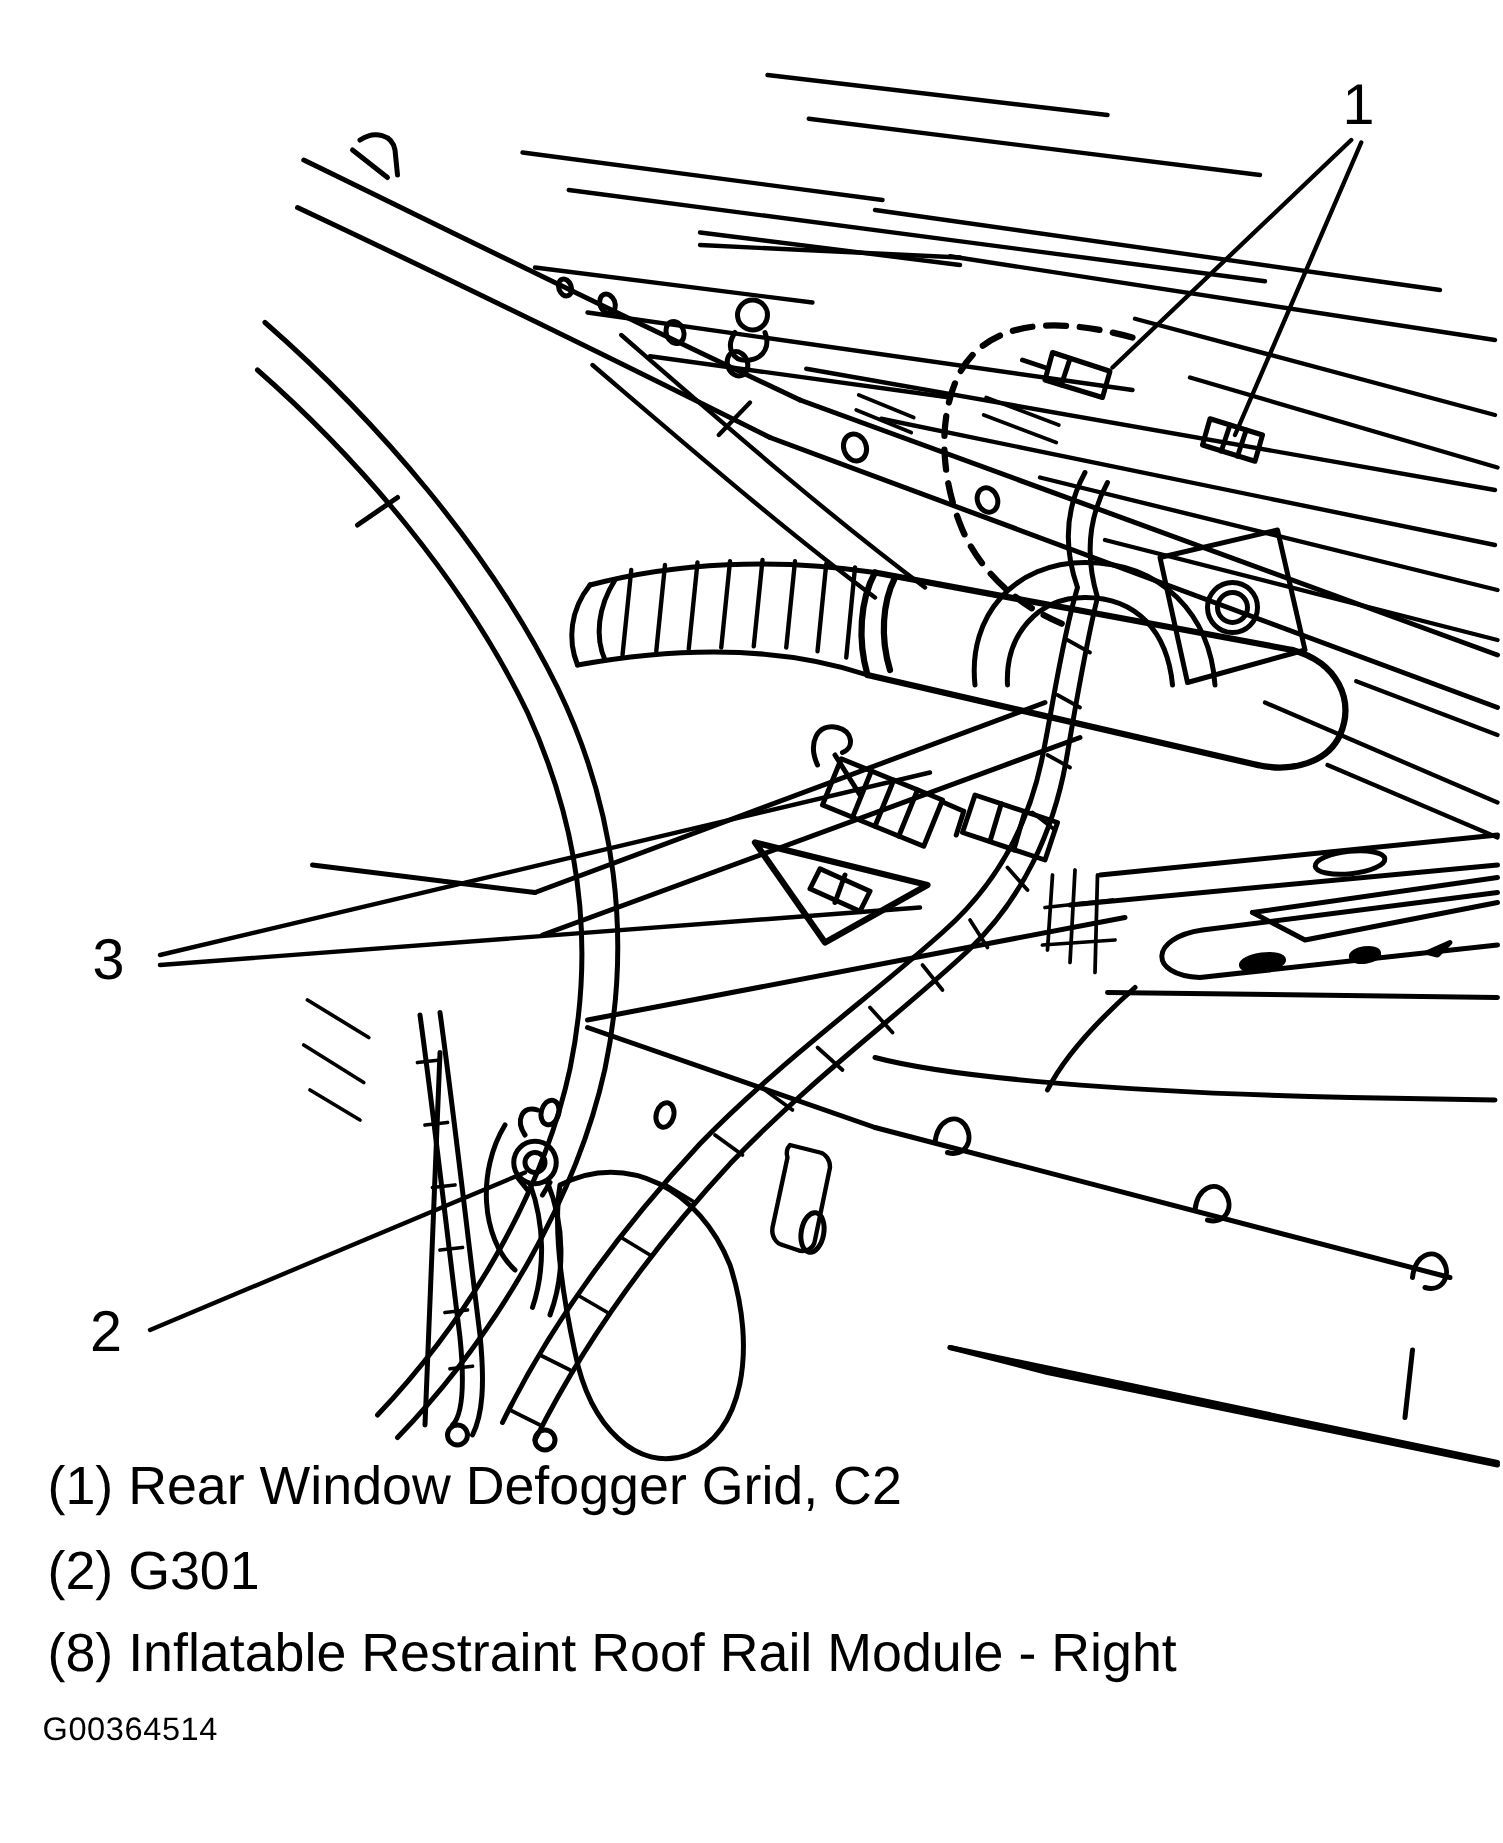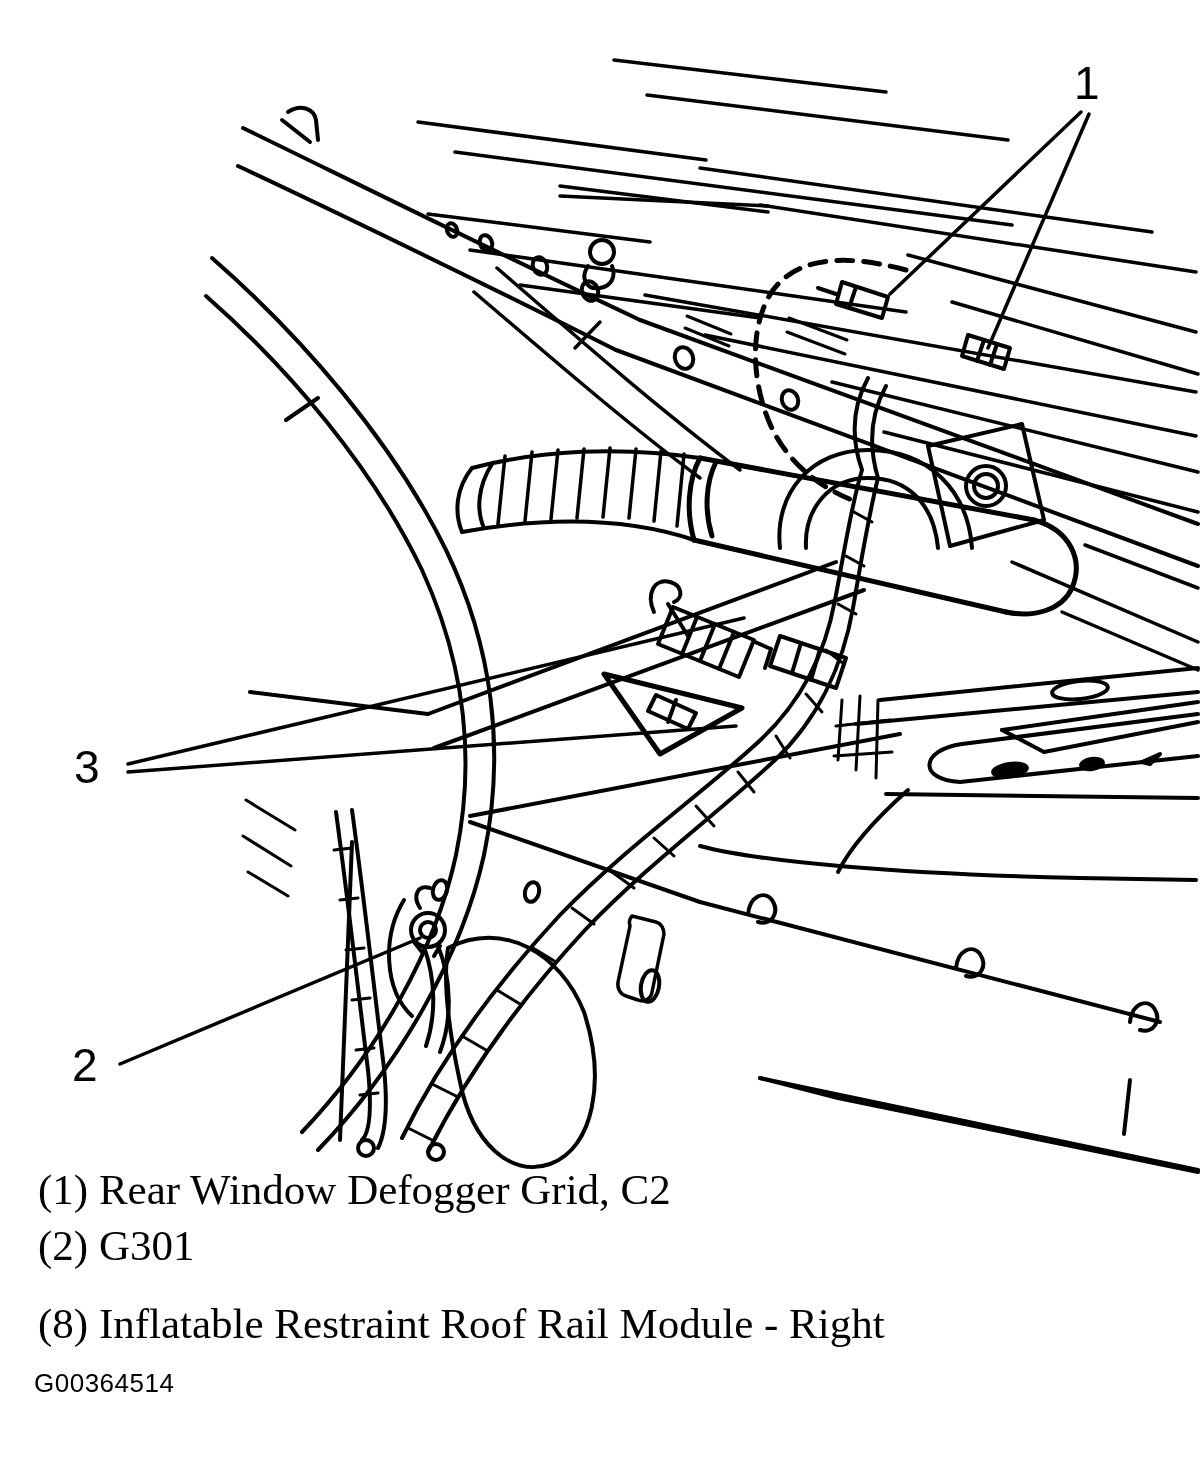--- a/index.html
+++ b/index.html
@@ -22,21 +22,21 @@
   .legend{
     position:absolute;
     left:38px;
     top:1162px;
     width:1140px;
   }
   .legend-line{
     position:absolute;
     left:0;
     white-space:nowrap;
-    font-family:Liberation Serif, serif;
+    font-family:Liberation Sans, sans-serif;
     font-size:43px;
     color:#000;
     line-height:1.0;
   }
   .figure-code{
     position:absolute;
     left:34px;
     top:1368px;
     font-family:"Liberation Sans", sans-serif;
     font-size:26px;
@@ -274,18 +274,18 @@
       <path d="M120,1064 L420,938"></path>
     </g>
   </svg>
 
   <div class="callout" style="left:1074px;top:60px;">1</div>
   <div class="callout" style="left:72px;top:1042px;">2</div>
   <div class="callout" style="left:74px;top:744px;">3</div>
 
   <div class="legend">
     <div class="legend-line" style="top:6px;">(1) Rear Window Defogger Grid, C2</div>
-    <div class="legend-line" style="top:62px;">(2) G301</div>
+    <div class="legend-line" style="top:74px;">(2) G301</div>
     <div class="legend-line" style="top:140px;">(8) Inflatable Restraint Roof Rail Module - Right</div>
   </div>
 
   <div class="figure-code">G00364514</div>
 </div>
 
 </body></html>

